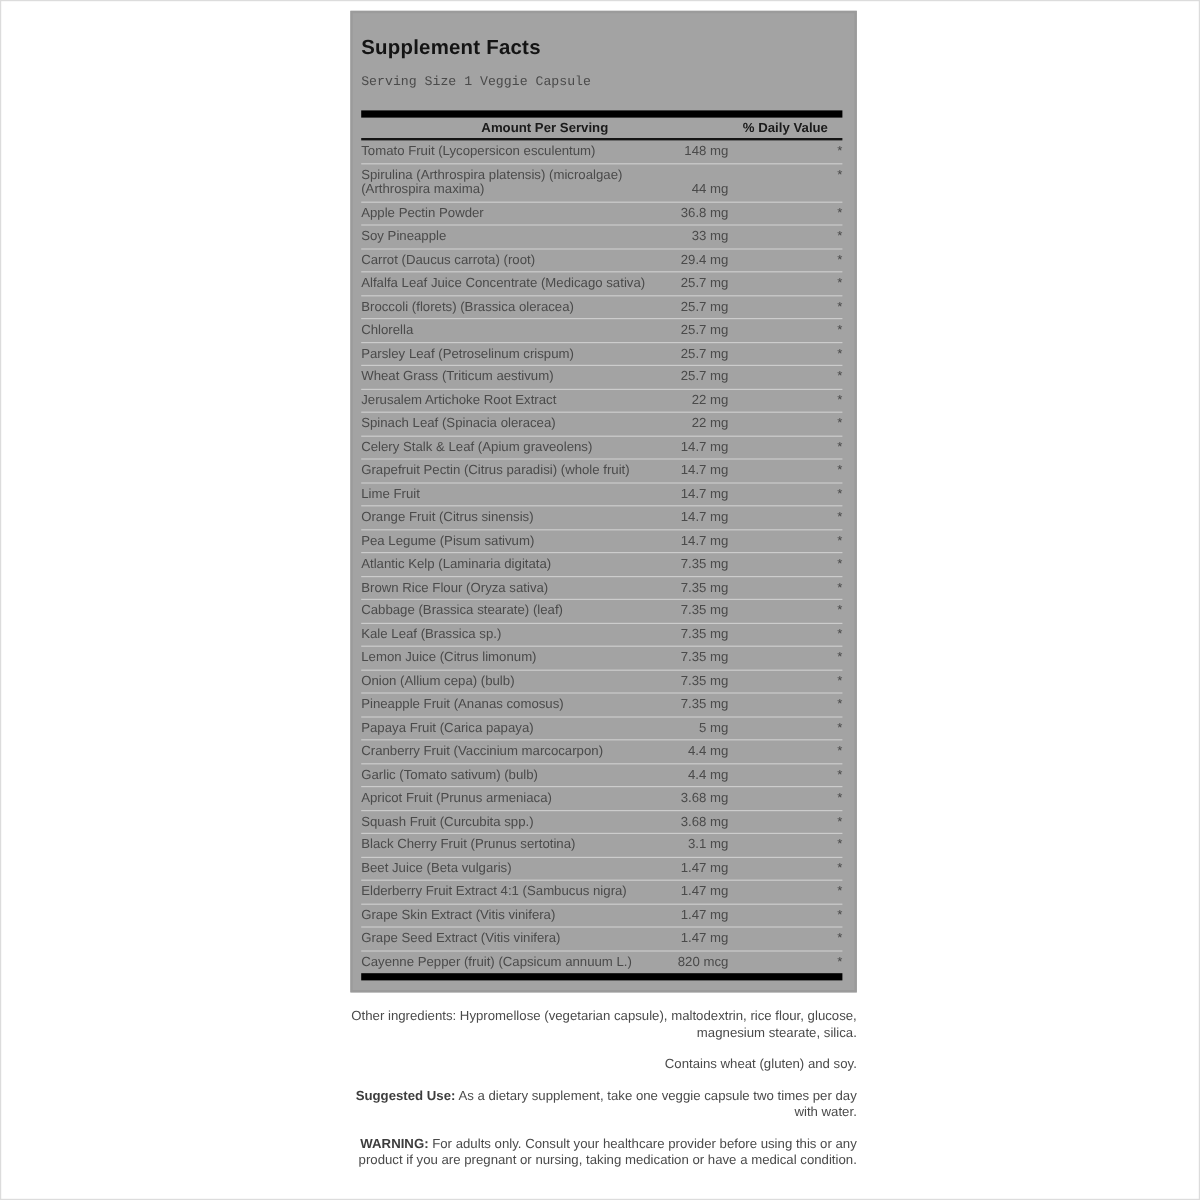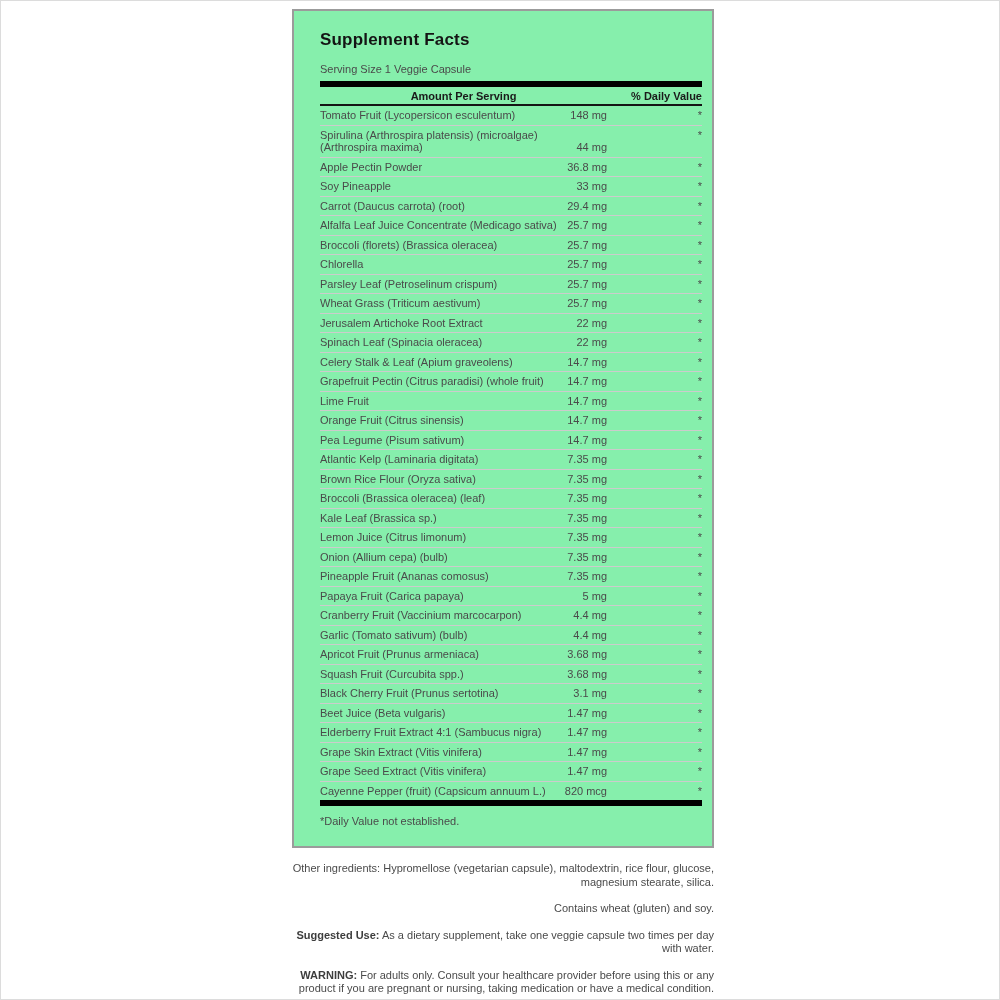--- a/index.html
+++ b/index.html
@@ -16,49 +16,50 @@
   .label-col {
     position: absolute;
     left: 291px;
     top: 8px;
     width: 422px;
   }
   .facts-box {
     box-sizing: border-box;
     width: 422px;
     border: 2px solid #9b9b9b;
-    background: #86efac;
-    padding: 10px 10px 8px 26px;
+    background: #a3a3a3;
+    padding: 10px 10px 8px 7px;
   }
   .facts-title {
     font-size: 17px;
     font-weight: bold;
     color: #141414;
     margin-top: 9px;
     letter-spacing: 0.2px;
     line-height: 20px;
   }
   .serving-size {
     font-size: 11px;
     color: #4a4a4a;
     margin-top: 13px;
-    margin-bottom: 5px;
+    margin-bottom: 16px;
     line-height: 13px;
+    font-family: Liberation Mono, monospace;
   }
   .bar-thick { height: 6px; background: #000000; }
   .header-row {
     display: flex;
     align-items: center;
     font-size: 11px;
     font-weight: bold;
     color: #1a1a1a;
     padding: 3px 0 2px 0;
   }
   .header-amount { flex: 1; text-align: center; }
-  .header-dv { width: 95px; text-align: right; }
+  .header-dv { width: 95px; text-align: center; }
   .bar-thin { height: 2px; background: #141414; }
   .rows {}
   .ing-row {
     display: flex;
     border-bottom: 1px solid #cccccc;
     padding: 3px 0 3px 0;
     font-size: 11px;
     color: #4a4a4a;
     line-height: 12.5px;
   }
@@ -232,21 +233,21 @@
   </div>
           <div class="ing-row">
     <div class="row-main">
       <div class="ing-name">Brown Rice Flour (Oryza sativa)</div>
       <div class="ing-amount">7.35 mg</div>
     </div>
     <div class="ing-dv">*</div>
   </div>
           <div class="ing-row">
     <div class="row-main">
-      <div class="ing-name">Broccoli (Brassica oleracea) (leaf)</div>
+      <div class="ing-name">Cabbage (Brassica stearate) (leaf)</div>
       <div class="ing-amount">7.35 mg</div>
     </div>
     <div class="ing-dv">*</div>
   </div>
           <div class="ing-row">
     <div class="row-main">
       <div class="ing-name">Kale Leaf (Brassica sp.)</div>
       <div class="ing-amount">7.35 mg</div>
     </div>
     <div class="ing-dv">*</div>
@@ -346,21 +347,20 @@
     <div class="row-main">
       <div class="ing-name">Cayenne Pepper (fruit) (Capsicum annuum L.)</div>
       <div class="ing-amount">820 mcg</div>
     </div>
     <div class="ing-dv">*</div>
   </div>
         </div>
 
       <div class="bar-thick"></div>
 
-      <div class="footnote">*Daily Value not established.</div>
     </div>
 
     <div class="below-box">
       <p>Other ingredients: Hypromellose (vegetarian capsule), maltodextrin, rice flour, glucose, magnesium stearate, silica.</p>
       <p>Contains wheat (gluten) and soy.</p>
       <p><span class="lead-bold">Suggested Use:</span><span> As a dietary supplement, take one veggie capsule two times per day with water.</span></p>
       <p><span class="lead-bold">WARNING:</span><span> For adults only. Consult your healthcare provider before using this or any product if you are pregnant or nursing, taking medication or have a medical condition.</span></p>
 
     </div>
 

